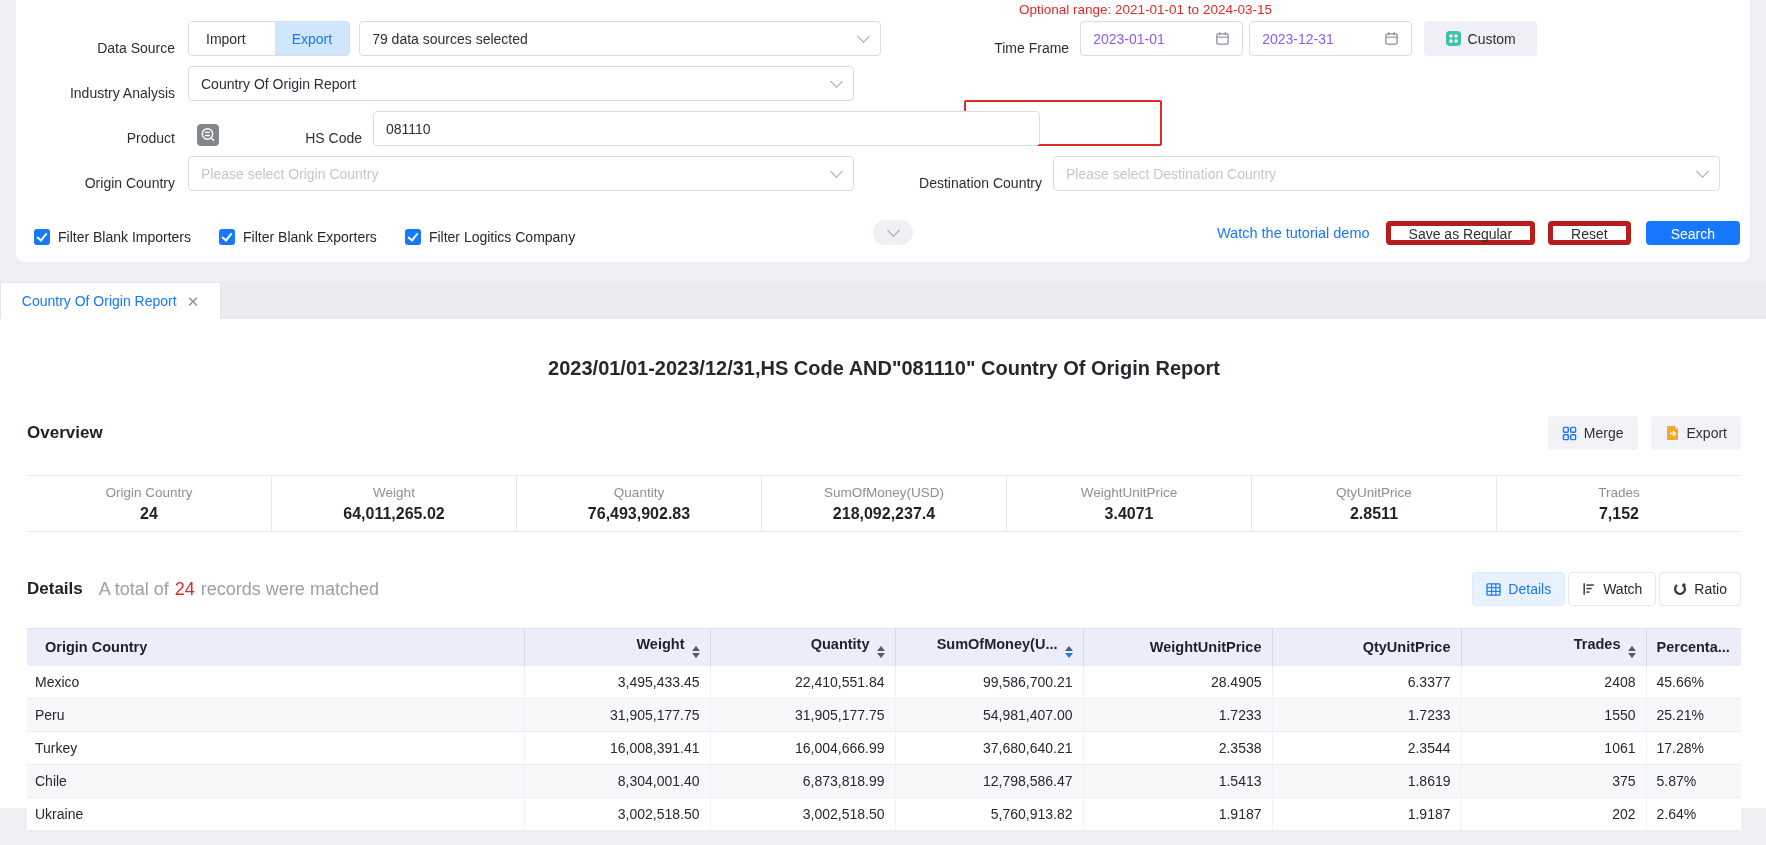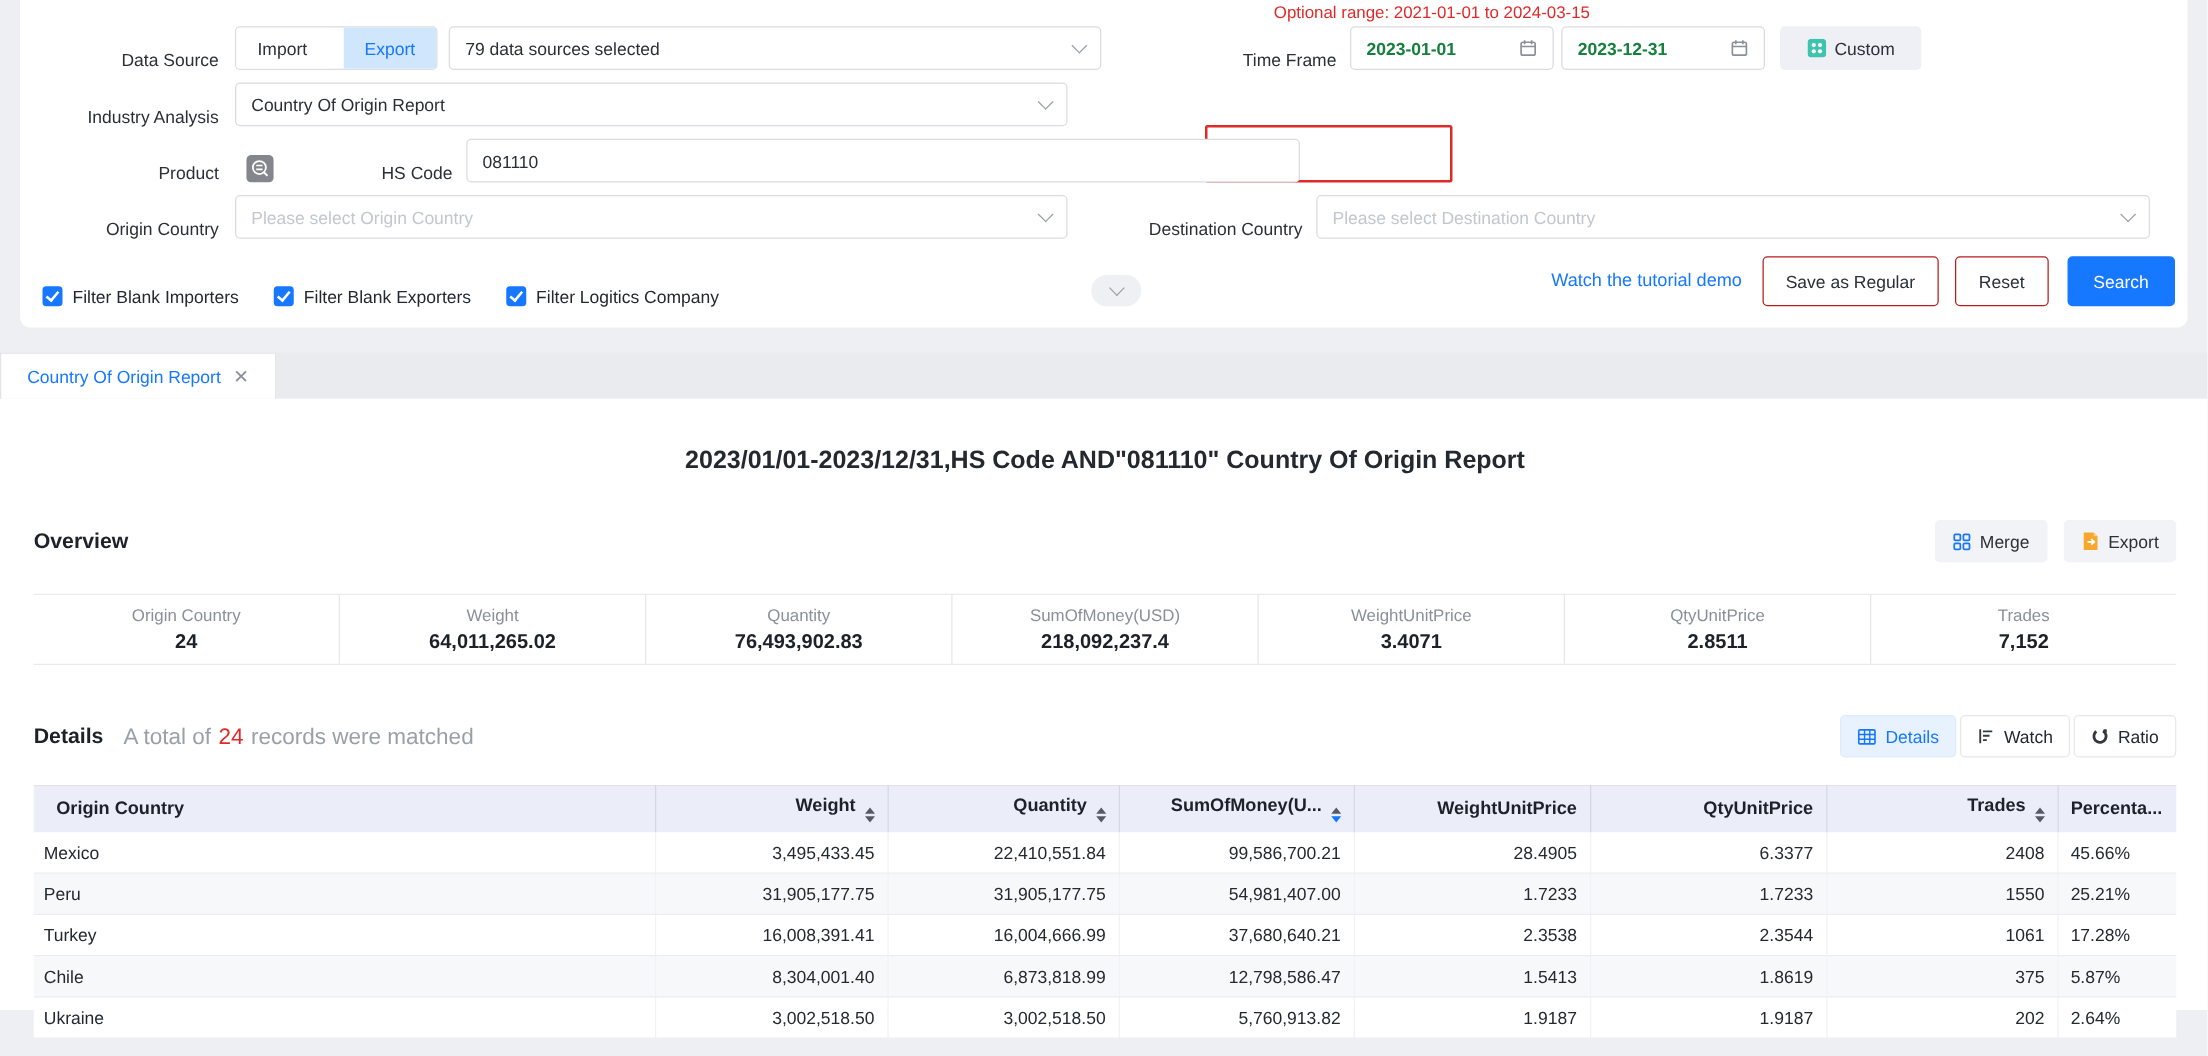--- a/index.html
+++ b/index.html
@@ -32,39 +32,39 @@
     border:none; outline:none; font:inherit; color:#2b2f36; width:100%; background:transparent;
   }
   .select input::placeholder,.inputbox input::placeholder{ color:#c2c7cf; }
   .sel-text{ flex:1; color:#2b2f36; }
   .chev{ width:9px; height:9px; border-right:1.6px solid #9aa0a8; border-bottom:1.6px solid #9aa0a8;
          transform:rotate(45deg); margin-top:-4px; flex:none; }
   .w522{ width:522px; margin-left:9px; }
   .w666{ width:666px; }
   .w667{ width:667px; }
   .w163{ width:163px; justify-content:space-between; }
-  .datebox span{ color:#15803d;font-weight:bold; }
+  .datebox span{ color:#8b5cf6; }
   .custom-btn{ display:flex; align-items:center; gap:7px; height:35px; width:113px; justify-content:center;
     background:#eef0f5; border:none; border-radius:4px; font:inherit; color:#2b2f36; cursor:pointer; margin-left:12px;}
   .icon-sq{ border-radius:3px; flex:none; display:block;}
   .translate-icon{ margin-left:4px; }
   .exact-icon{ margin-left:9px; cursor:pointer; }
   .redbox{ position:absolute; left:948px; top:100px; width:198px; height:46px;
            border:2px solid #e02a2a; border-radius:2px; pointer-events:none; }
   
   .actions-row{ height:40px; margin-top:14px; margin-bottom:0; padding-left:18px; }
   .cb-item{ display:flex; align-items:center; margin-right:28px; cursor:pointer;}
   .cb{ width:16px; height:16px; background:#1677ff; border-radius:3px; margin-right:8px; position:relative; flex:none;}
   .cb::after{ content:""; position:absolute; left:5px; top:2px; width:4px; height:8px;
     border-right:2px solid #fff; border-bottom:2px solid #fff; transform:rotate(40deg);}
   .collapse-pill{ position:absolute; left:857px; width:40px; height:25px; border-radius:13px;
     background:#eef0f3; border:none; display:flex; align-items:center; justify-content:center; cursor:pointer;}
   .right-actions{ margin-left:auto; display:flex; align-items:center; }
   .tutorial-link{ color:#1677ff; text-decoration:none; font-size:14.5px; margin-right:16px;}
-  .btn{ height:40px; border-radius:4px; border:1px solid #b91c1c; background:#fff; font:inherit;
+  .btn{ height:24px; border-radius:4px; border:5px solid #b91c1c; background:#fff; font:inherit;
         color:#2b2f36; cursor:pointer; padding:0 18px;}
   .btn.save{ margin-right:13px; }
   .btn.reset{ margin-right:15px; }
   .btn.primary{ background:#1677ff; border-color:#1677ff; color:#fff; padding:0 20px;}
   
   .tab-strip{ height:37px; margin-top:20px; background:#e9ebef; display:flex; }
   .tab{ width:221px; background:#fff; display:flex; align-items:center; justify-content:center;
         gap:10px; border:1px solid #e2e4e8; border-bottom:none; cursor:pointer;}
   .tab-label{ color:#1677ff; font-size:14px; }
   .tab-close{ color:#8a8f99; font-size:15px; line-height:1; cursor:pointer;}

